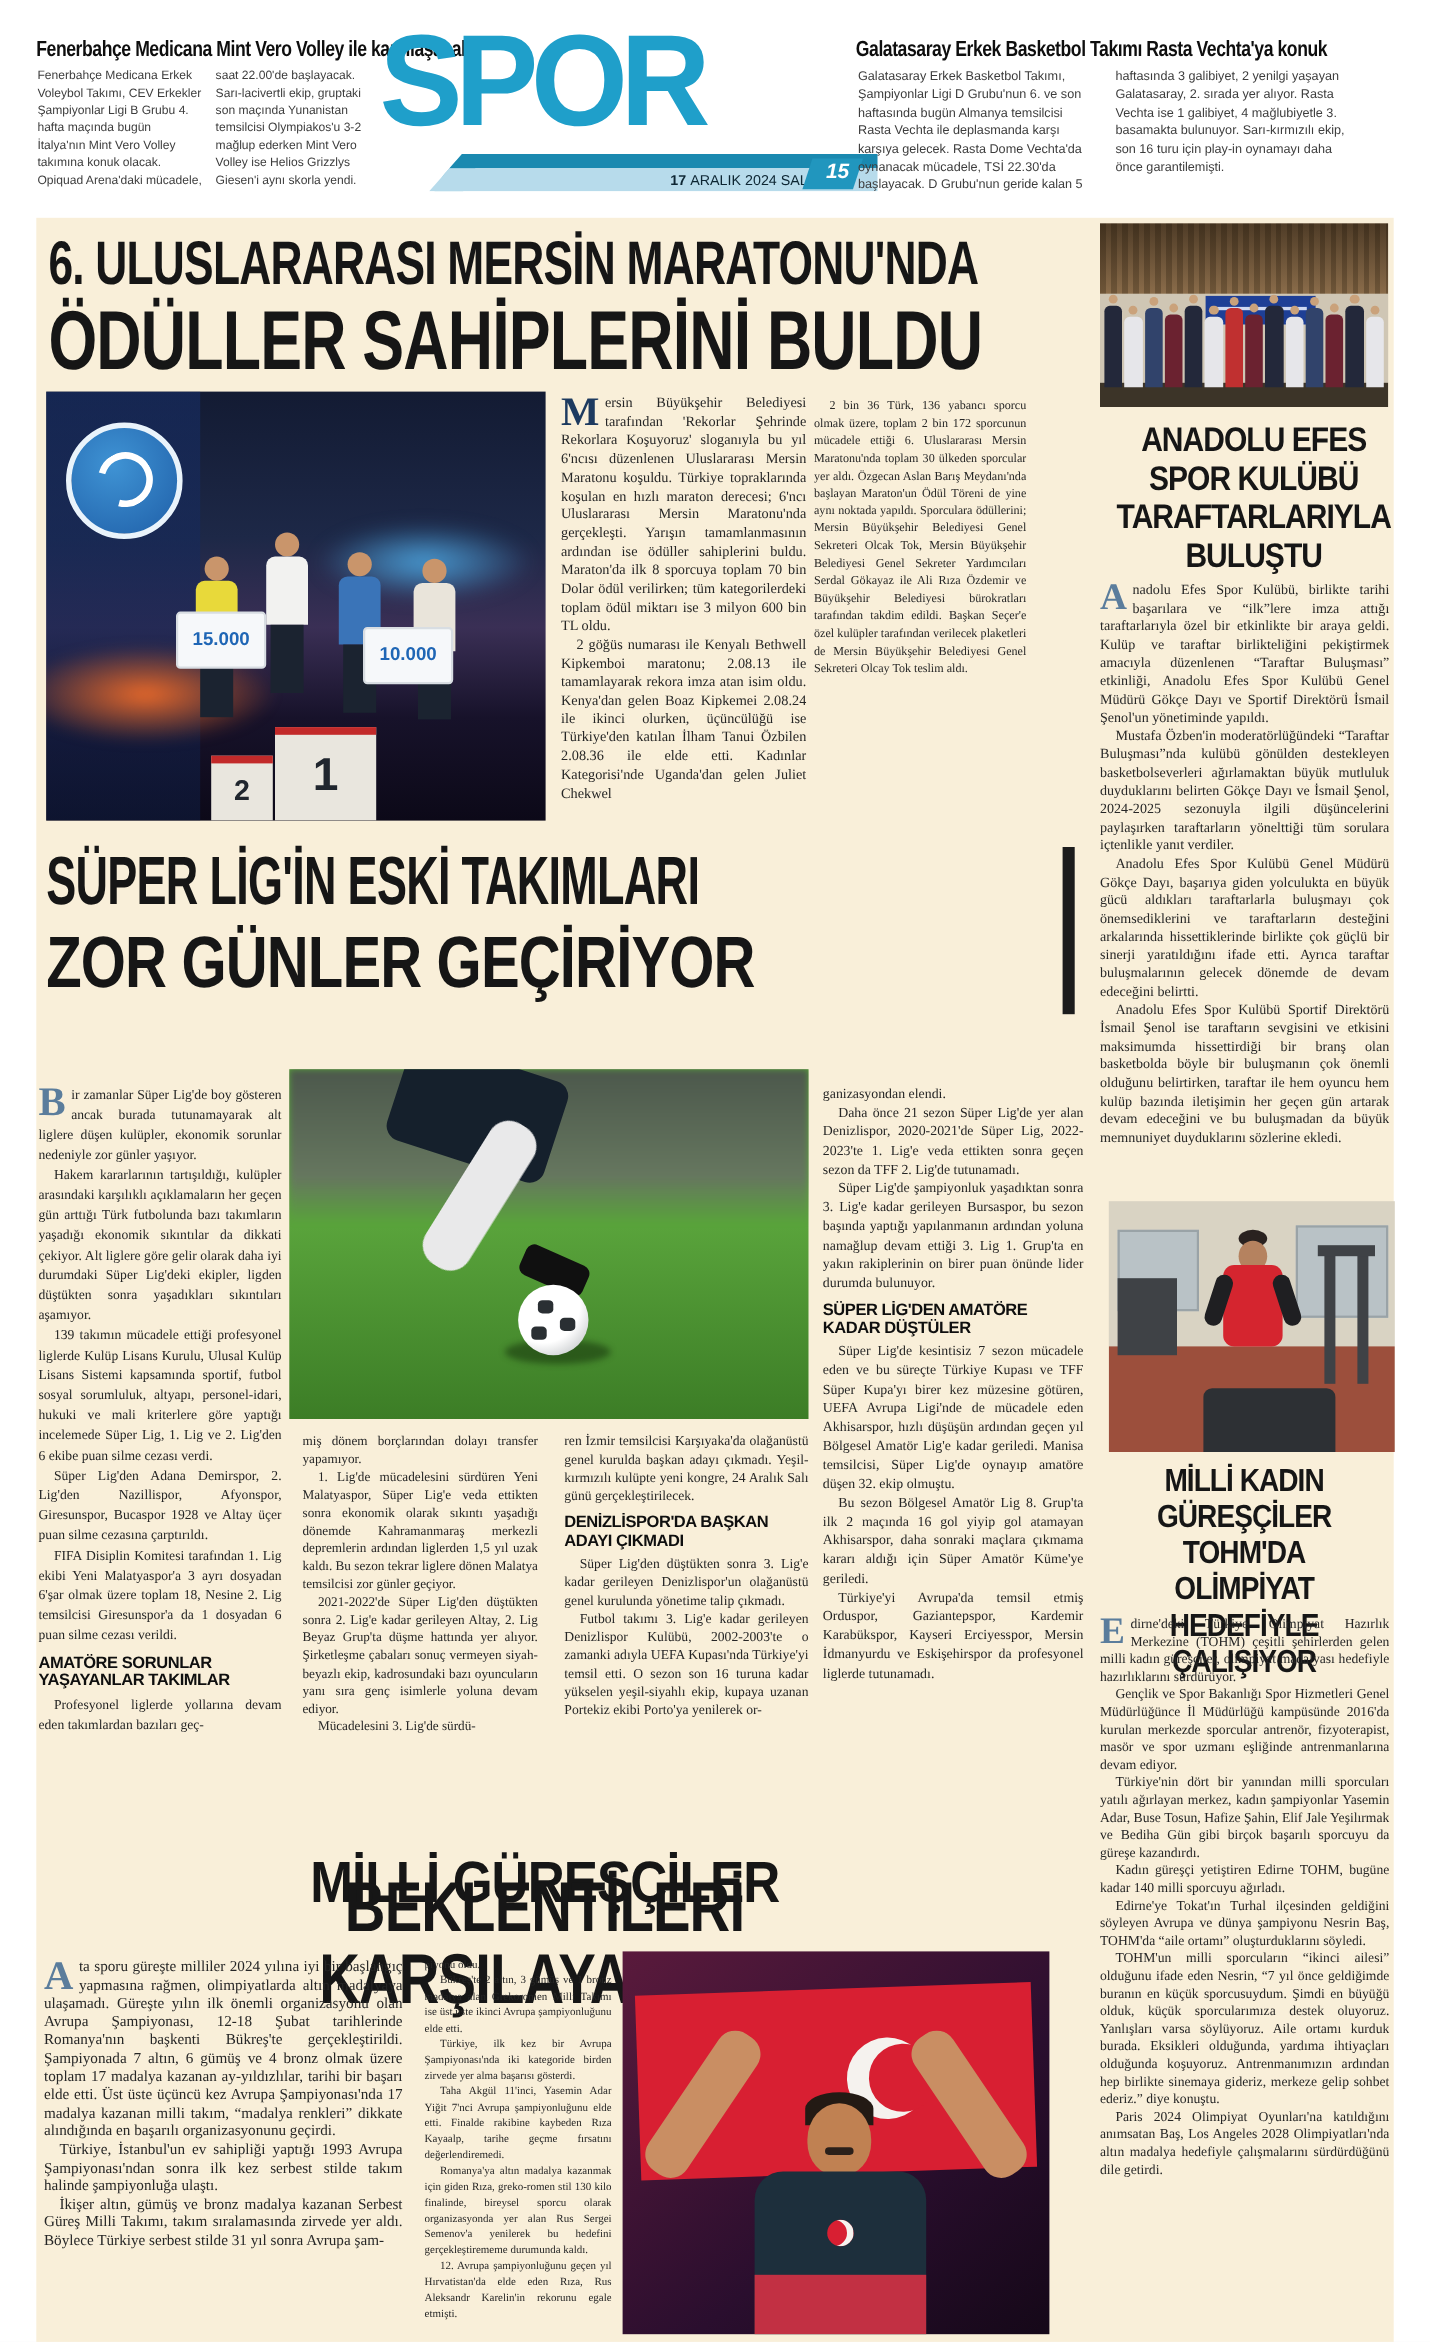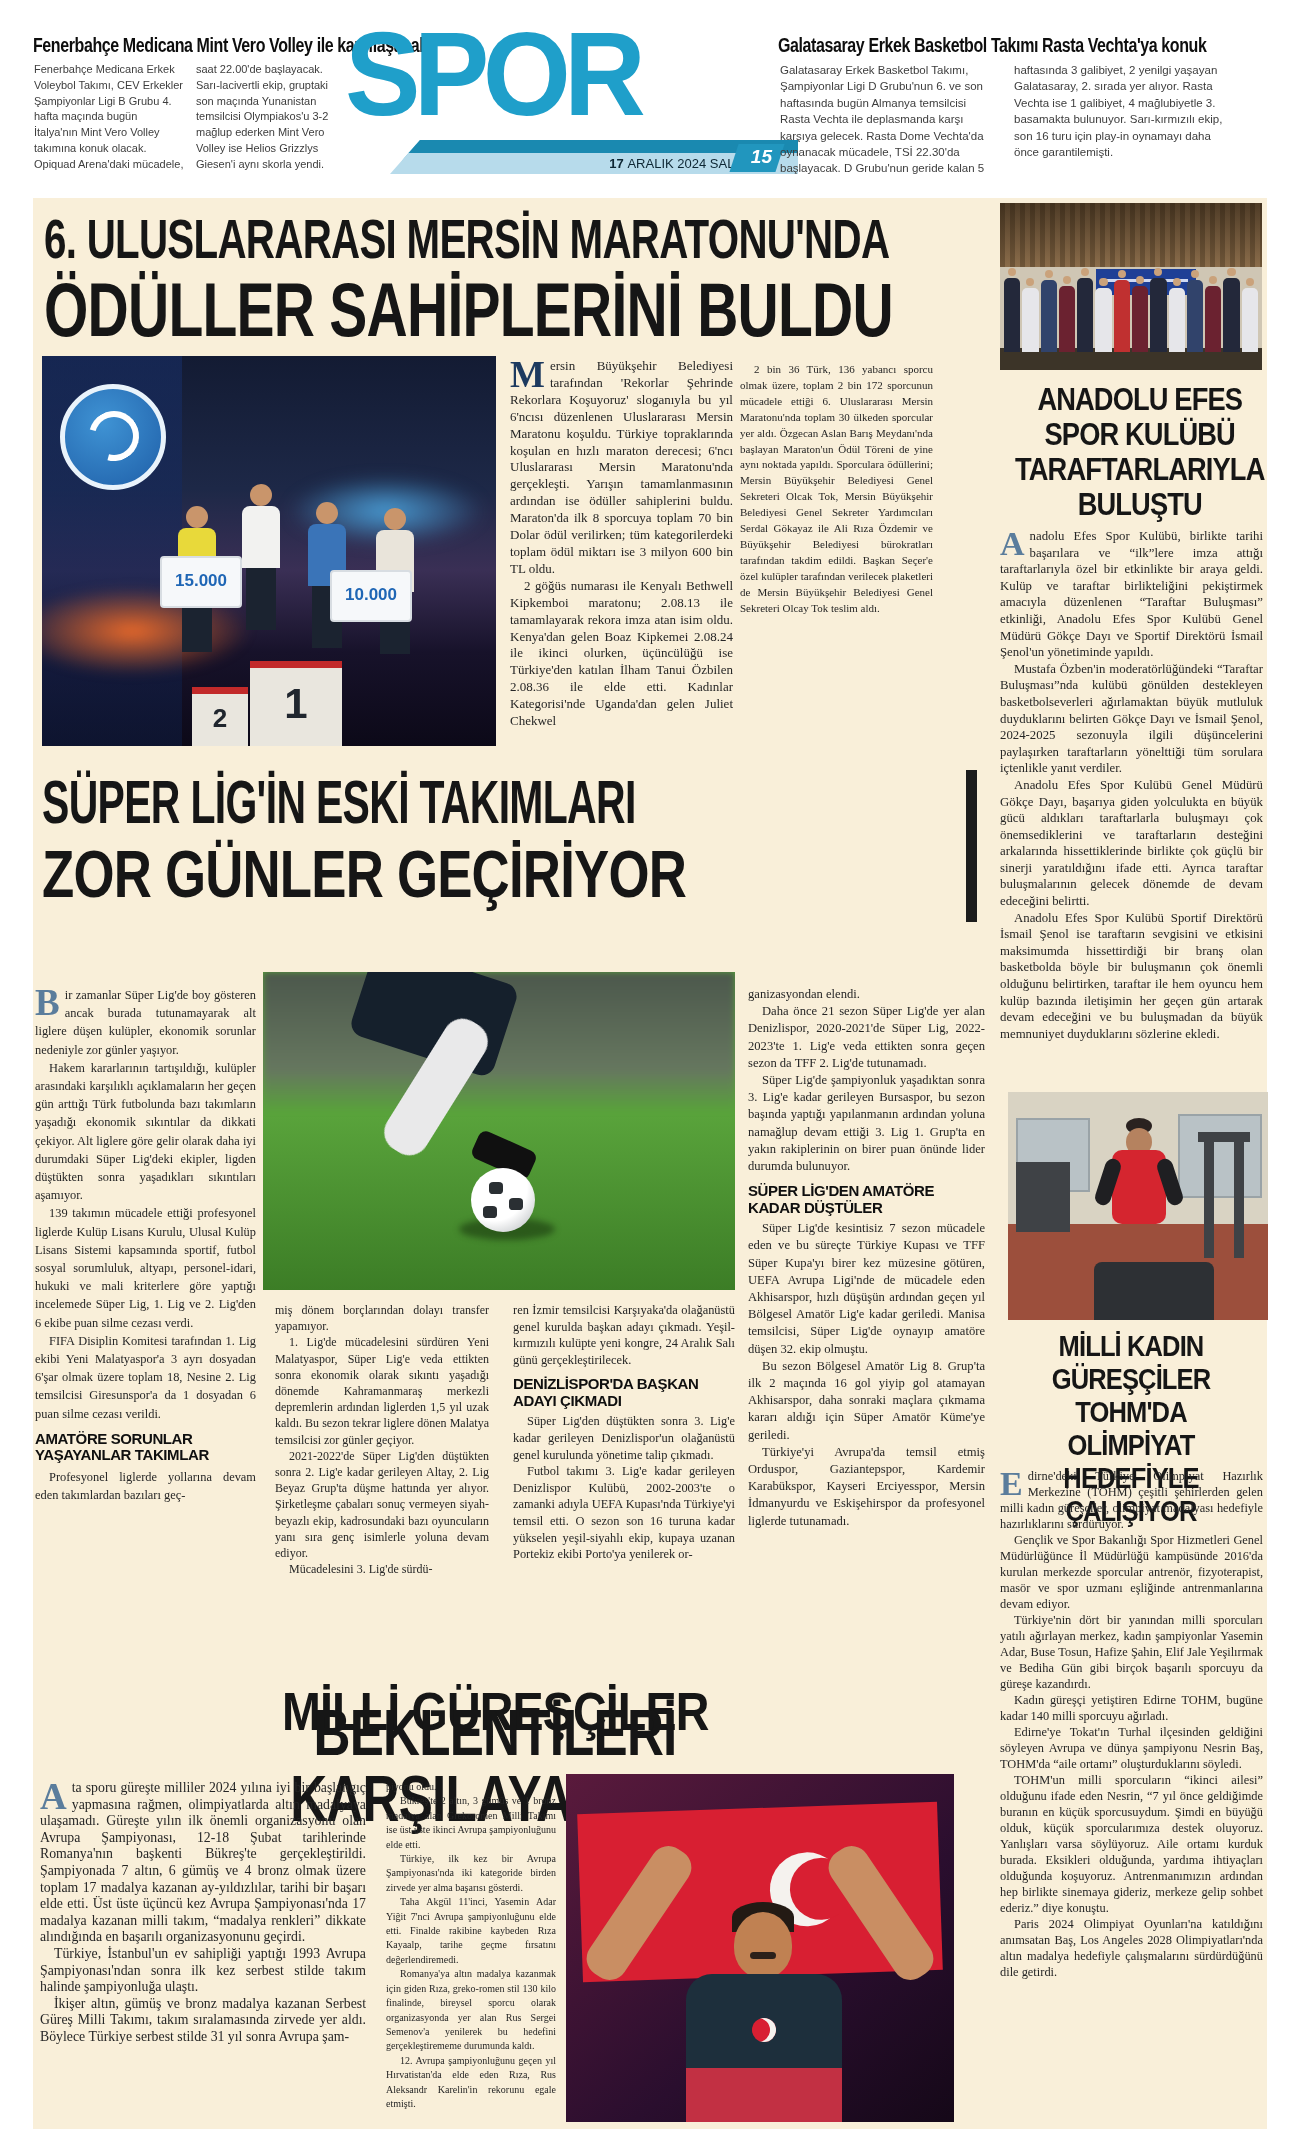--- a/index.html
+++ b/index.html
@@ -219,20 +219,21 @@
         <i style="left:12px;top:38px;"></i>
       </div>
   </div>
 
   <div class="col" style="left:35px;top:986px;width:221px;height:626px;font-size:12.4px;line-height:18.2px;">
     <span class="dropcap">B</span>
     <div>
         <p class="body-para first">ir zamanlar Süper Lig'de boy gösteren ancak burada tutunamayarak alt liglere düşen kulüpler, ekonomik sorunlar nedeniyle zor günler yaşıyor.</p>
         <p class="body-para">Hakem kararlarının tartışıldığı, kulüpler arasındaki karşılıklı açıklamaların her geçen gün arttığı Türk futbolunda bazı takımların yaşadığı ekonomik sıkıntılar da dikkati çekiyor. Alt liglere göre gelir olarak daha iyi durumdaki Süper Lig'deki ekipler, ligden düştükten sonra yaşadıkları sıkıntıları aşamıyor.</p>
         <p class="body-para">139 takımın mücadele ettiği profesyonel liglerde Kulüp Lisans Kurulu, Ulusal Kulüp Lisans Sistemi kapsamında sportif, futbol sosyal sorumluluk, altyapı, personel-idari, hukuki ve mali kriterlere göre yaptığı incelemede Süper Lig, 1. Lig ve 2. Lig'den 6 ekibe puan silme cezası verdi.</p>
+        <p class="body-para">Süper Lig'den Adana Demirspor, 2. Lig'den Nazillispor, Afyonspor, Giresunspor, Bucaspor 1928 ve Altay üçer puan silme cezasına çarptırıldı.</p>
         <p class="body-para">FIFA Disiplin Komitesi tarafından 1. Lig ekibi Yeni Malatyaspor'a 3 ayrı dosyadan 6'şar olmak üzere toplam 18, Nesine 2. Lig temsilcisi Giresunspor'a da 1 dosyadan 6 puan silme cezası verildi.</p>
         <h4 class="col-subhead">AMATÖRE SORUNLAR YAŞAYANLAR TAKIMLAR</h4>
         <p class="body-para">Profesyonel liglerde yollarına devam eden takımlardan bazıları geç-</p>
       </div>
   </div>
   <div class="col" style="left:275px;top:1302px;width:214px;height:310px;font-size:12px;line-height:16.2px;">
     <div>
         <p class="body-para first">miş dönem borçlarından dolayı transfer yapamıyor.</p>
         <p class="body-para">1. Lig'de mücadelesini sürdüren Yeni Malatyaspor, Süper Lig'e veda ettikten sonra ekonomik olarak sıkıntı yaşadığı dönemde Kahramanmaraş merkezli depremlerin ardından liglerden 1,5 yıl uzak kaldı. Bu sezon tekrar liglere dönen Malatya temsilcisi zor günler geçiyor.</p>
         <p class="body-para">2021-2022'de Süper Lig'den düştükten sonra 2. Lig'e kadar gerileyen Altay, 2. Lig Beyaz Grup'ta düşme hattında yer alıyor. Şirketleşme çabaları sonuç vermeyen siyah-beyazlı ekip, kadrosundaki bazı oyuncuların yanı sıra genç isimlerle yoluna devam ediyor.</p>

